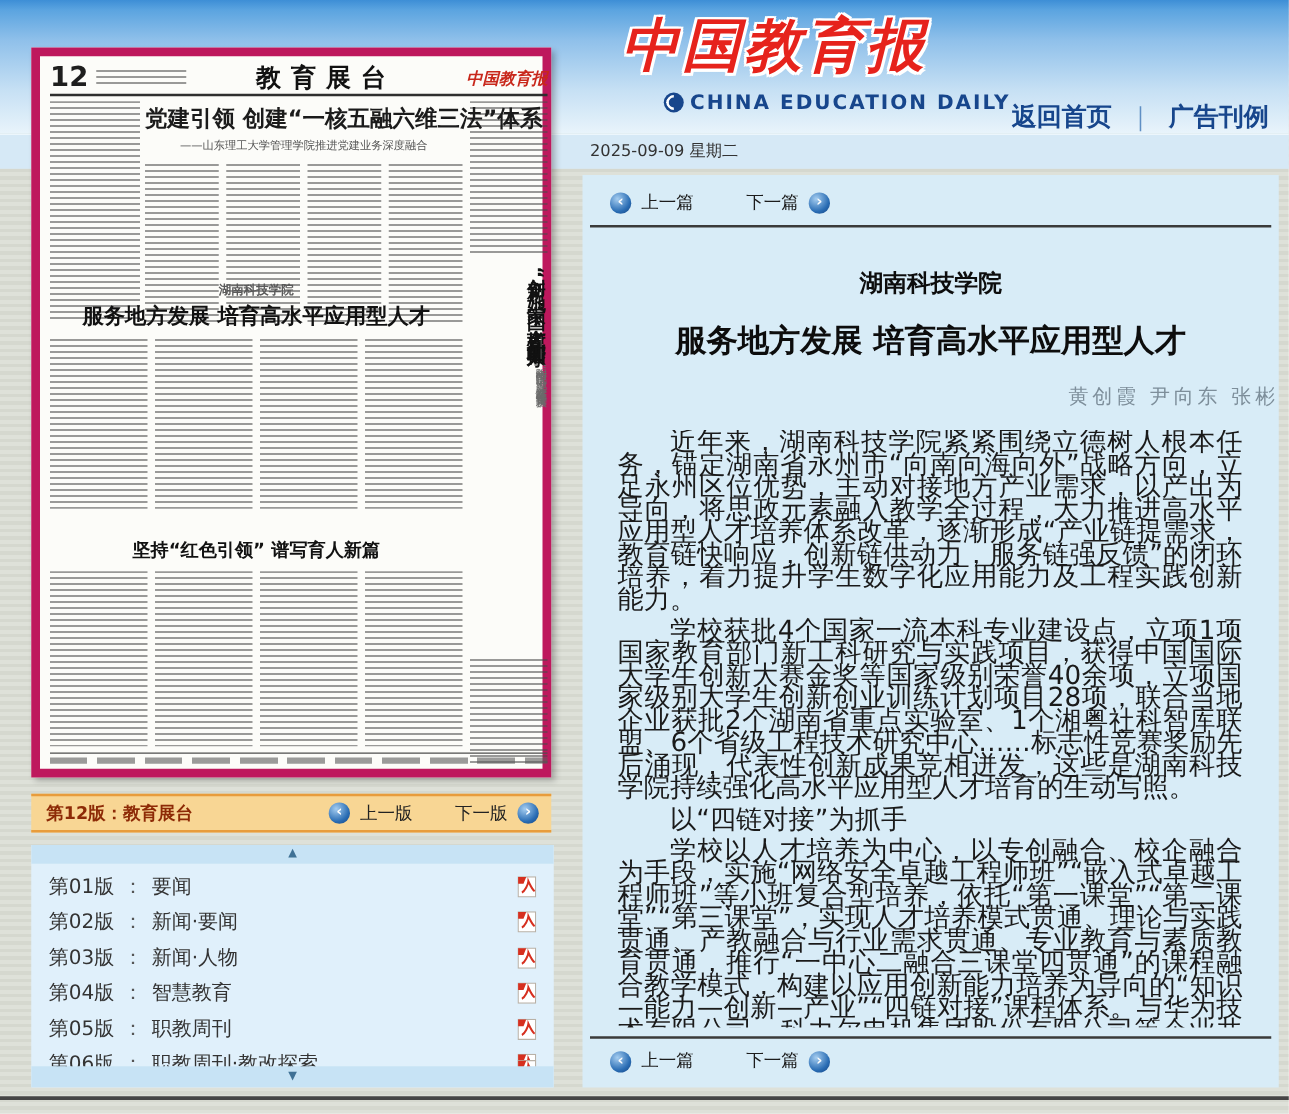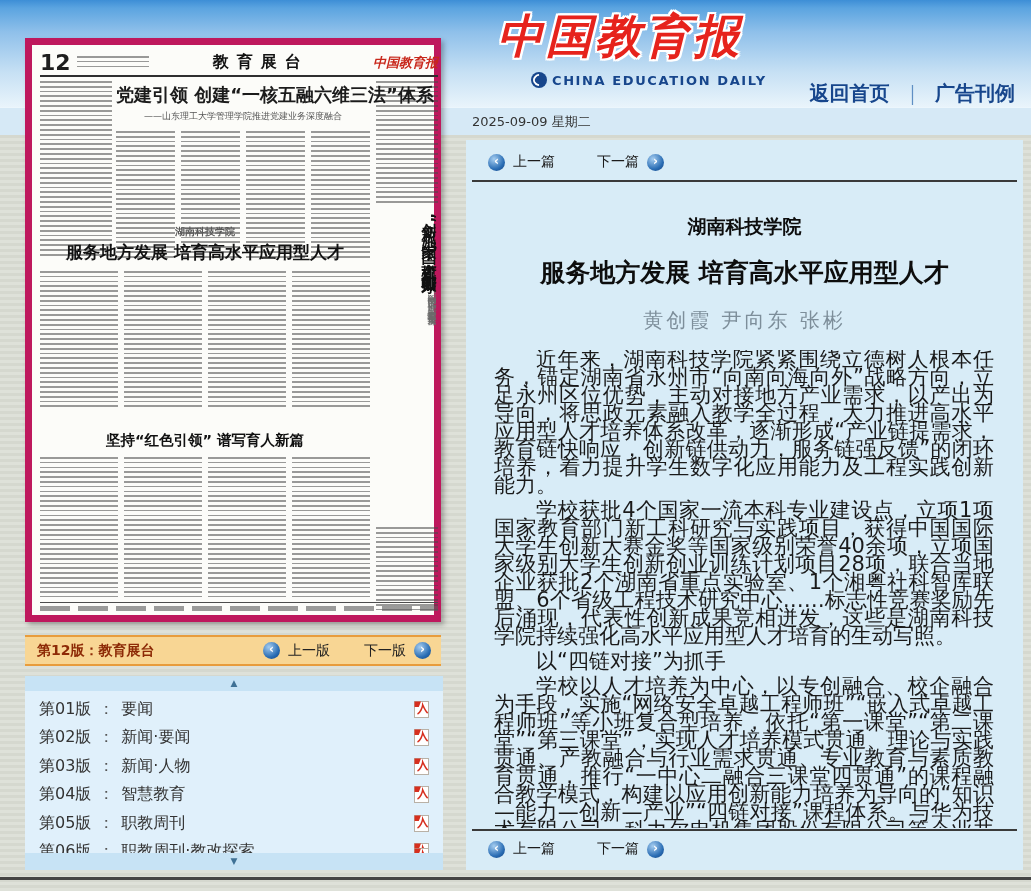--- a/index.html
+++ b/index.html
@@ -12,36 +12,36 @@
   
   .header-band { position:absolute; left:0; top:0; width:1031px; height:107px;
     background:linear-gradient(180deg,#3d8ed6 0,#5ba4e0 8px,#8fc0ea 32px,#c6e0f4 72px,#e9f4fb 107px); }
   .logo { position:absolute; left:497px; top:6px; }
   .logo-cn { font-size:46px; font-weight:bold; font-style:italic; color:#e6231c; letter-spacing:3px;
     text-shadow:-2px 0 0 #fff,2px 0 0 #fff,0 -2px 0 #fff,0 2px 0 #fff,-2px -2px 0 #fff,2px 2px 0 #fff,2px -2px 0 #fff,-2px 2px 0 #fff; }
   .logo-sub { display:flex; align-items:center; gap:5px; margin:4px 0 0 34px; }
   .brand-globe { width:16px; height:16px; border-radius:50%; background:#17468c; position:relative; flex:none; }
   .brand-globe::after { content:""; position:absolute; left:2px; top:2px; width:8px; height:8px;
     border:2px solid #fff; border-radius:50%; border-top-color:transparent; border-right-color:transparent; transform:rotate(45deg); }
-  .logo-en { font-size:13px; font-weight:bold; color:#17468c; letter-spacing:1.6px; }
+  .logo-en { font-size:16px; font-weight:bold; color:#17468c; letter-spacing:1.6px; }
   .top-links { position:absolute; top:80px; right:16px; font-size:20px; font-weight:bold; color:#17468c; }
   .top-links .lnk { cursor:pointer; }
   .top-links .sep { color:#5f8fc4; margin:0 6px; font-weight:normal; }
   .date-bar { position:absolute; left:0; top:107px; width:1031px; height:28px; background:#d6e9f6;
     border-top:1px solid #ecf6fc; line-height:27px; font-size:13px; color:#333; }
   .date-bar span { margin-left:472px;margin-top:36px; }
   
   .newspaper { position:absolute; left:25px; top:38px; width:416px; height:584px;
     background:#fcfcf9; border:7px solid #be185d; box-shadow:3px 3px 5px rgba(0,0,0,.28); }
   .np-mast { position:absolute; left:8px; top:5px; width:398px; height:27px;
     border-bottom:2px solid #2f2f2f; display:flex; align-items:center; }
   .np-pageno { font-size:22px; font-weight:bold; color:#1e1e1e; line-height:1; }
   .np-meta { width:72px; height:13px; margin-left:6px;
     background:repeating-linear-gradient(180deg,rgba(80,80,80,.6) 0 2px,transparent 2px 6px); }
-  .np-mast-title { flex:1; text-align:center; font-size:16px; font-weight:bold; color:#111; letter-spacing:8px; }
+  .np-mast-title { flex:1; text-align:center; font-size:20px; font-weight:bold; color:#111; letter-spacing:8px; }
   .np-mast-logo { font-size:13px; font-weight:bold; font-style:italic; color:#c8271b; }
   .fake { background:repeating-linear-gradient(180deg,rgba(72,72,72,.55) 0 1.7px,transparent 1.7px 4.8px); }
   .cols { display:flex; gap:6px; }
   .cols > div { flex:1; }
   .np-left-col  { position:absolute; left:8px;  top:36px; width:72px; height:176px; }
   .np-right-col { position:absolute; left:344px; top:36px; width:62px; height:124px; }
   .np-art1 { position:absolute; left:84px; top:38px; width:254px; }
   .np-h1 { text-align:center; font-size:18px; font-weight:bold; color:#1b1b1b; white-space:nowrap; }
   .np-sub { text-align:center; font-size:9px; color:#555; margin-top:3px; white-space:nowrap; overflow:hidden; }
   .np-art1 .cols { margin-top:8px; height:128px; }
@@ -83,21 +83,21 @@
   .pl-row svg, .pdf-peek svg { display:block; }
   .pl-row .pdf { margin-left:auto; cursor:pointer; }
   .pdf-peek { position:absolute; right:14px; top:172px; z-index:1; }
   
   .article-panel { position:absolute; left:466px; top:140px; width:557px; height:730px; background:#d8ecf7; }
   .art-nav { display:flex; align-items:center; gap:8px; padding:13px 0 9px 22px; font-size:14px; color:#1c1c1c; }
   .art-nav .gap { width:26px; }
   .art-rule { border-top:2px solid #3a3a3a; margin:0 6px; }
   .art-super { text-align:center; font-size:19px; font-weight:bold; color:#0d0d0d; margin-top:32px; }
   .art-title { text-align:center; font-size:25px; font-weight:bold; color:#0d0d0d; margin-top:16px; }
-  .art-authors { text-align:center; font-size:20px; color:#7d8e9a; margin-top:18px; letter-spacing:3px; }
+  .art-authors { text-align:right; font-size:16px; color:#7d8e9a; margin-top:18px; letter-spacing:3px; }
   .art-body { margin:16px 26px 0 28px; width:500px; height:478px; overflow:hidden;
     font-size:21px; line-height:18px; color:#1a1a1a; text-align:justify; }
   .art-body p { text-indent:2em; margin-bottom:7px; }
   .art-body .subhead { font-weight:normal; }
   .art-bottom { position:absolute; left:0; right:0; bottom:0; }
   .art-bottom .art-nav { padding-top:9px; padding-bottom:12px; }
   .bottom-line { position:absolute; left:0; top:877px; width:1031px; height:3px; background:#454545; }
 </style>
 </head>
 <body>

